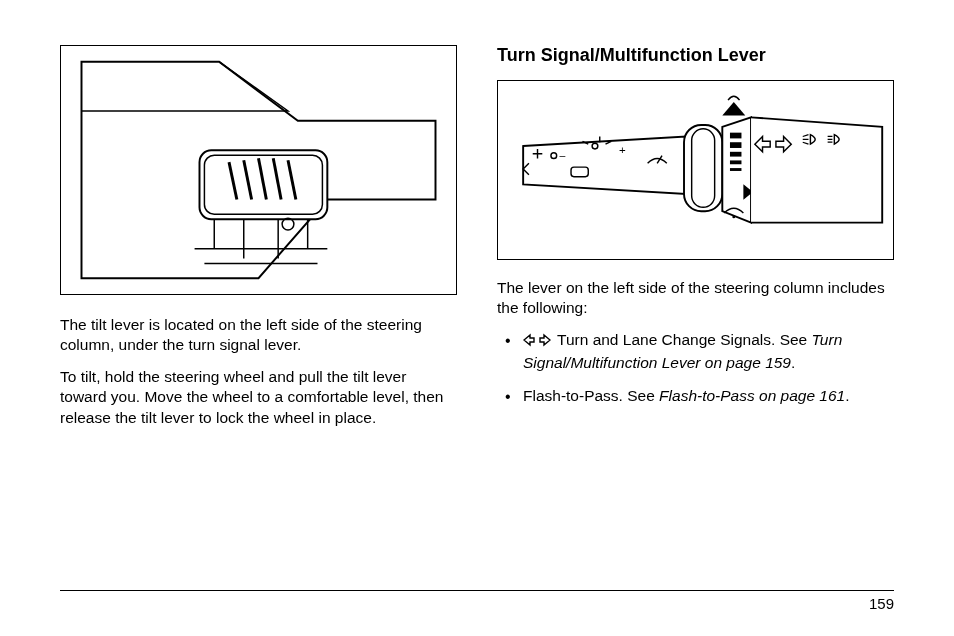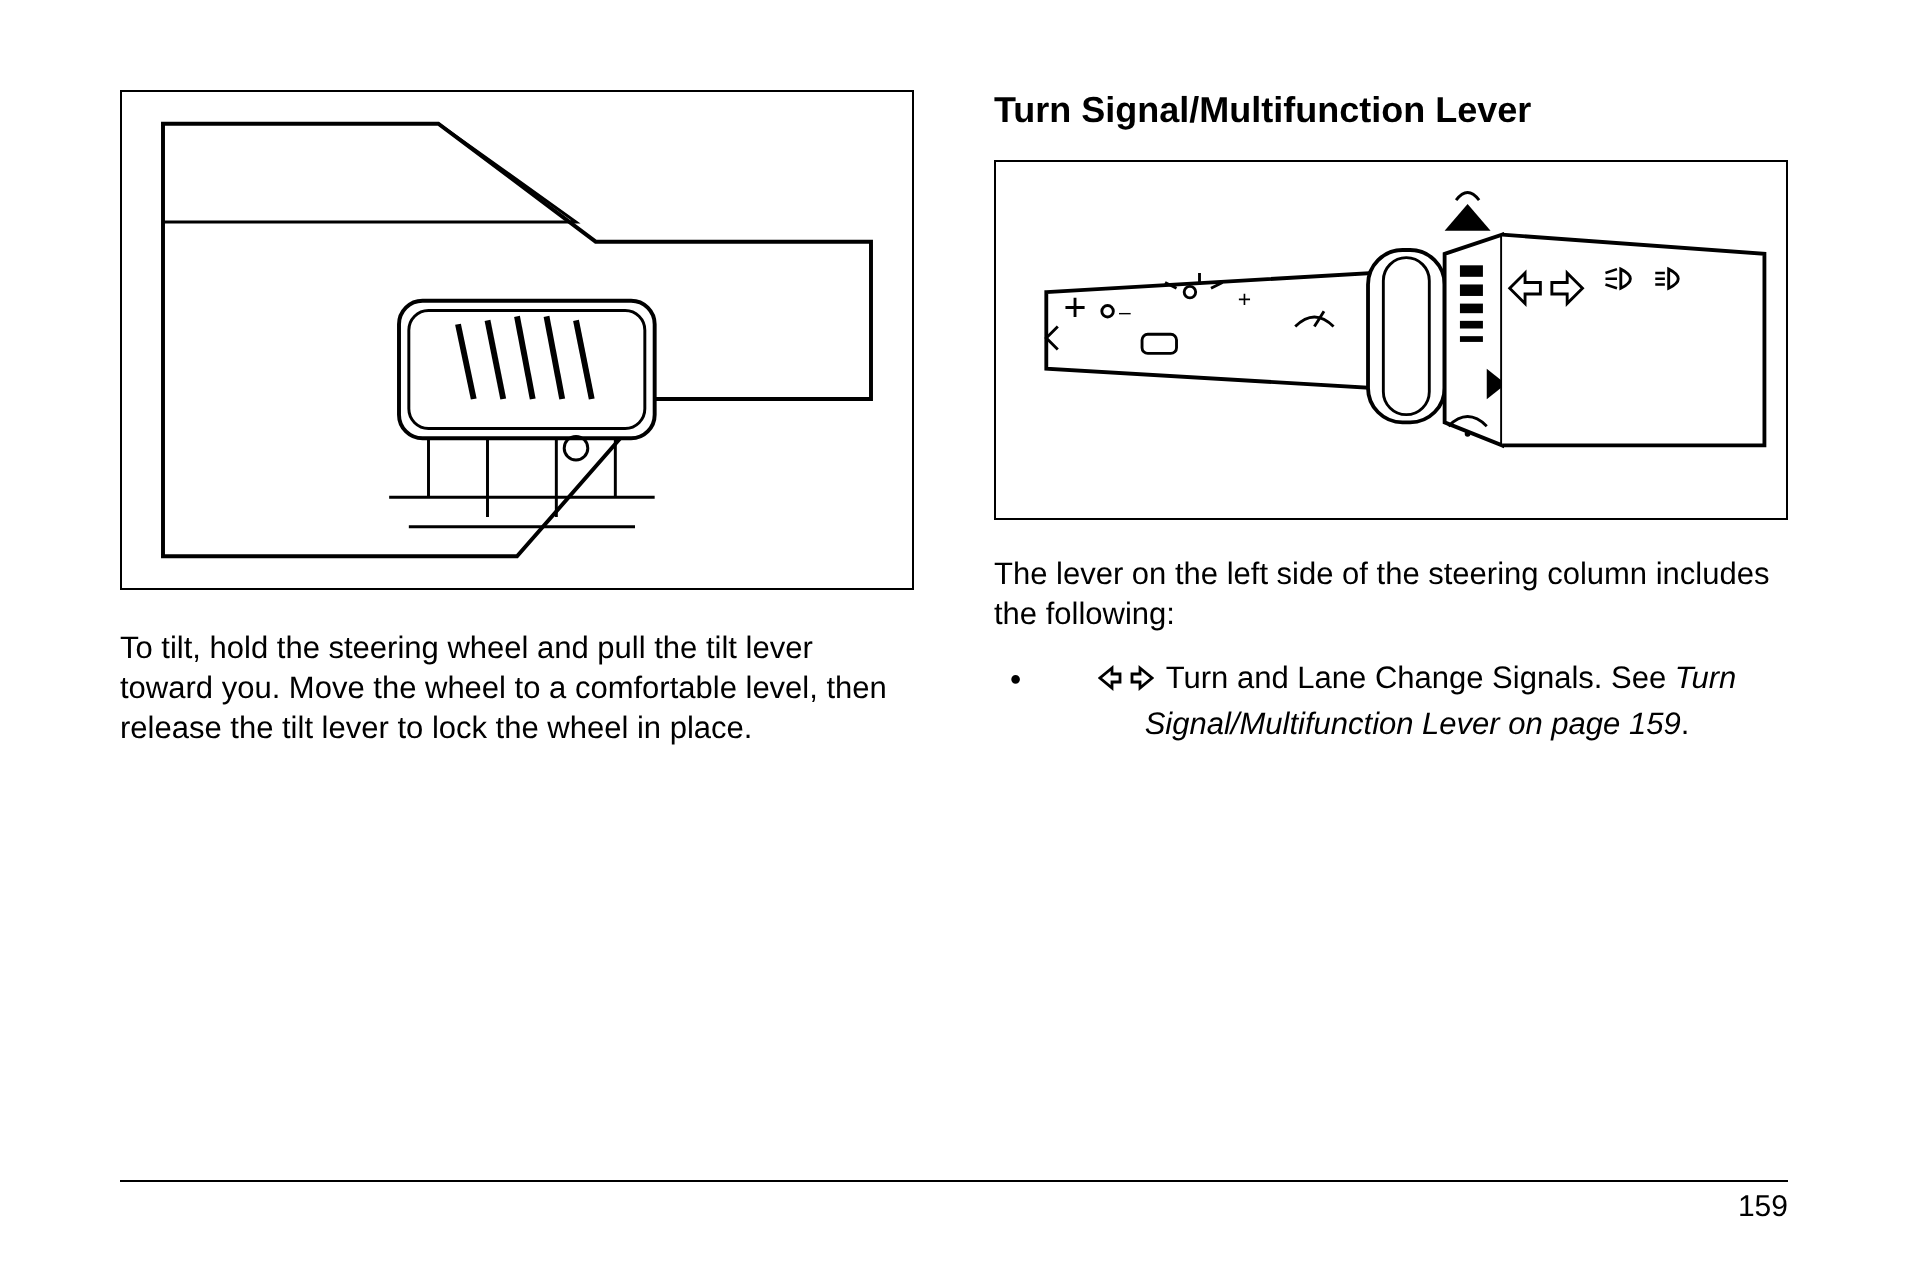--- a/index.html
+++ b/index.html
@@ -49,21 +49,20 @@
     margin-bottom: 14px;
   }
   p.body {
     font-size: 15.5px;
     line-height: 1.3;
     margin-bottom: 12px;
   }
   ul.bullets {
     list-style: none;
     padding-left: 8px;
-    text-align: center;
   }
   ul.bullets li {
     position: relative;
     padding-left: 18px;
     font-size: 15.5px;
     line-height: 1.35;
     margin-bottom: 12px;
   }
   ul.bullets li::before {
     content: "•";
@@ -114,20 +113,21 @@
         <line x1="190" y1="108" x2="198" y2="150" stroke="#000" stroke-width="3"></line>
         <line x1="205" y1="108" x2="213" y2="150" stroke="#000" stroke-width="3"></line>
         <line x1="220" y1="110" x2="228" y2="150" stroke="#000" stroke-width="3"></line>
 
         <circle cx="220" cy="175" r="6" fill="none" stroke="#000" stroke-width="1.5"></circle>
 
         <path d="M145 170 L145 200 M175 170 L175 210 M210 170 L210 210 M240 170 L240 200" stroke="#000" stroke-width="1.5" fill="none"></path>
         <path d="M125 200 L260 200 M135 215 L250 215" stroke="#000" stroke-width="1.5"></path>
       </svg>
     </div>
+    <p class="body">The tilt lever is located on the left side of the steering column, under the turn signal lever.</p>
     <p class="body">To tilt, hold the steering wheel and pull the tilt lever toward you. Move the wheel to a comfortable level, then release the tilt lever to lock the wheel in place.</p>
   </div>
 
   <div class="col">
     <h2 class="heading">Turn Signal/Multifunction Lever</h2>
     <div class="figure-box fig-right">
       <svg class="illus" viewBox="0 0 400 170">
         <rect x="2" y="2" width="396" height="166" fill="#fff"></rect>
 
         <path d="M20 60 L190 50 L190 110 L20 100 Z" fill="#fff" stroke="#000" stroke-width="2"></path>
@@ -187,20 +187,23 @@
 
     <ul class="bullets">
       <li>
         <span class="icon-inline">
           <svg width="28" height="14" viewBox="0 0 28 14">
             <path d="M7 2 L1 7 L7 12 L7 9 L11 9 L11 5 L7 5 Z" fill="none" stroke="#000" stroke-width="1.4"></path>
             <path d="M21 2 L27 7 L21 12 L21 9 L17 9 L17 5 L21 5 Z" fill="none" stroke="#000" stroke-width="1.4"></path>
           </svg>
         </span><span> Turn and Lane Change Signals. See </span><span class="italic">Turn Signal/Multifunction Lever on page 159</span><span>.</span>
       </li>
+      <li>
+        <span>Flash-to-Pass. See </span><span class="italic">Flash-to-Pass on page 161</span><span>.</span>
+      </li>
     </ul>
   </div>
 </div>
 
 <div class="footer">
   <div class="footer-line">
     <span>159</span>
   </div>
 </div>
 

